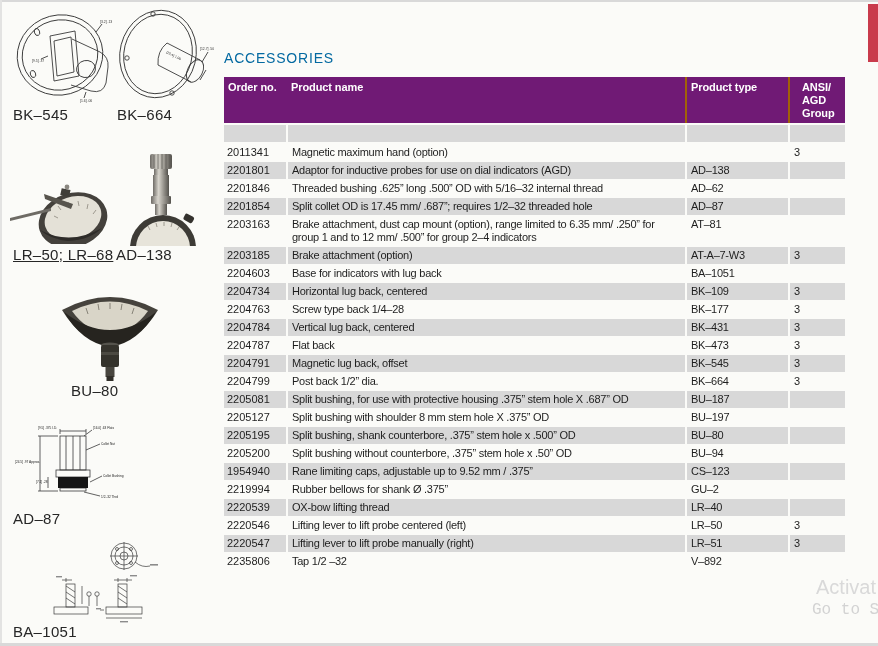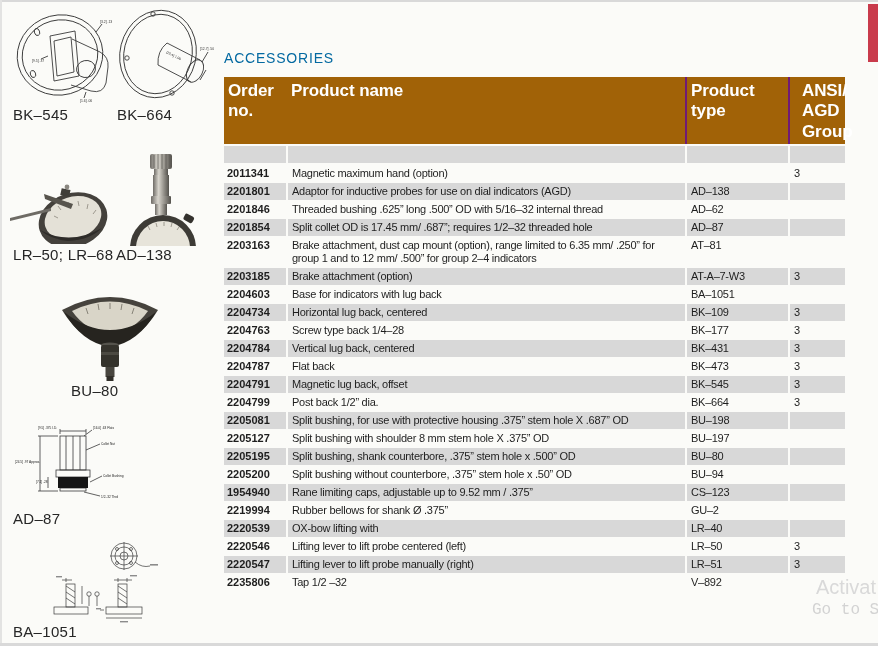--- a/index.html
+++ b/index.html
@@ -14,35 +14,35 @@
 
   .page-title{
     position:absolute;left:224px;top:50px;font-size:14px;letter-spacing:.8px;
     color:#0369a1;
   }
 
   .table-wrap{position:absolute;left:224px;top:77px;width:621px;}
   table{border-collapse:collapse;table-layout:fixed;width:621px;color:#1e1e1e;}
   col.c-order{width:63px;}col.c-name{width:399px;}col.c-type{width:103px;}col.c-group{width:56px;}
   thead th{
-    background:#a16207;color:#ffffff;text-align:left;vertical-align:top;
-    font-size:17px;font-weight:bold;padding:4px 4px 2px 4px;height:35px;
+    background:#701a75;color:#ffffff;text-align:left;vertical-align:top;
+    font-size:11px;font-weight:bold;padding:4px 4px 2px 4px;height:35px;
     border-bottom:2px solid #fbfbf8;letter-spacing:-.1px;
   }
-  thead th.sep{border-left:2px solid #701a75;}
+  thead th.sep{border-left:2px solid #a16207;}
   thead th.group-h{white-space:pre-line;line-height:1.2;padding-left:12px;}
   thead tr.subrow td{background:#d8d8d8;height:15px;border-bottom:2px solid #fbfbf8;}
   thead tr.subrow td:not(:first-child){border-left:2px solid #fbfbf8;}
   tbody td{
     font-size:11px;letter-spacing:-.25px;line-height:13px;vertical-align:top;
     padding:2px 4px;border-bottom:1px solid #fbfbf8;
   }
   tbody tr:nth-child(even){background:#d8d8d8;}
   tbody td:not(:first-child){border-left:2px solid #fbfbf8;}
-  tbody td.o{font-weight:bold;padding-left:3px;letter-spacing:0;}
+  tbody td.o{font-weight:normal;padding-left:3px;letter-spacing:0;}
 
   .fig{position:absolute;}
   .fig-label{position:absolute;font-size:15px;color:#262626;letter-spacing:.3px;}
 
   .wm1{position:absolute;left:816px;top:576px;font-size:20px;color:#d9d9d9;white-space:nowrap;}
   .wm2{position:absolute;left:812px;top:601px;font-size:16px;color:#d3d3d3;white-space:nowrap;font-family:Liberation Mono, monospace;}
 
   svg text{font-family:"Liberation Sans",sans-serif;}
 </style>
 </head>
@@ -108,21 +108,21 @@
       <line x1="86" y1="32" x2="83" y2="36"></line>
         <line x1="44" y1="38" x2="48" y2="40"></line>
     </g>
     <path d="M30,52 Q60,68 92,50 Q80,62 58,63 Q40,61 30,52 Z" fill="#2e2c29"></path>
     <polygon points="34,16 63,26 61,31 35,21" fill="#57544d"></polygon>
     <rect x="51" y="11" width="9" height="7" fill="#3f3d38" transform="rotate(12 55 14)"></rect>
     <circle cx="57" cy="9" r="2.4" fill="#8a8780"></circle>
     <polygon points="0,40 41,30 41,33 0,43" fill="#6e6b65"></polygon>
   </svg>
 </div>
-<div class="fig-label" style="left:13px;top:246px;">LR–50; LR–68</div>
+<div class="fig-label" style="left:13px;top:246px;text-decoration:underline;">LR–50; LR–68</div>
 
 <div class="fig" style="left:126px;top:152px;width:74px;height:94px;">
   <svg width="74" height="94" viewBox="0 0 74 94">
     <defs>
       <linearGradient id="cyl" x1="0" y1="0" x2="1" y2="0">
         <stop offset="0" stop-color="#6e6b66"></stop>
           <stop offset="0.35" stop-color="#d8d5cd"></stop>
         <stop offset="0.7" stop-color="#908d86"></stop>
           <stop offset="1" stop-color="#55534e"></stop>
       </linearGradient>
@@ -355,21 +355,21 @@
         </tr>
       <tr>
           <td class="o">2204799</td>
           <td>Post back 1/2” dia.</td>
           <td>BK–664</td>
           <td>3</td>
         </tr>
       <tr>
           <td class="o">2205081</td>
           <td>Split bushing, for use with protective housing .375” stem hole X .687” OD</td>
-          <td>BU–198</td>
+          <td>BU–187</td>
           <td></td>
         </tr>
       <tr>
           <td class="o">2205127</td>
           <td>Split bushing with shoulder 8 mm stem hole X .375” OD</td>
           <td>BU–197</td>
           <td></td>
         </tr>
       <tr>
           <td class="o">2205195</td>
@@ -390,21 +390,21 @@
           <td></td>
         </tr>
       <tr>
           <td class="o">2219994</td>
           <td>Rubber bellows for shank Ø .375”</td>
           <td>GU–2</td>
           <td></td>
         </tr>
       <tr>
           <td class="o">2220539</td>
-          <td>OX-bow lifting with</td>
+          <td>OX-bow lifting thread</td>
           <td>LR–40</td>
           <td></td>
         </tr>
       <tr>
           <td class="o">2220546</td>
           <td>Lifting lever to lift probe centered (left)</td>
           <td>LR–50</td>
           <td>3</td>
         </tr>
       <tr>

